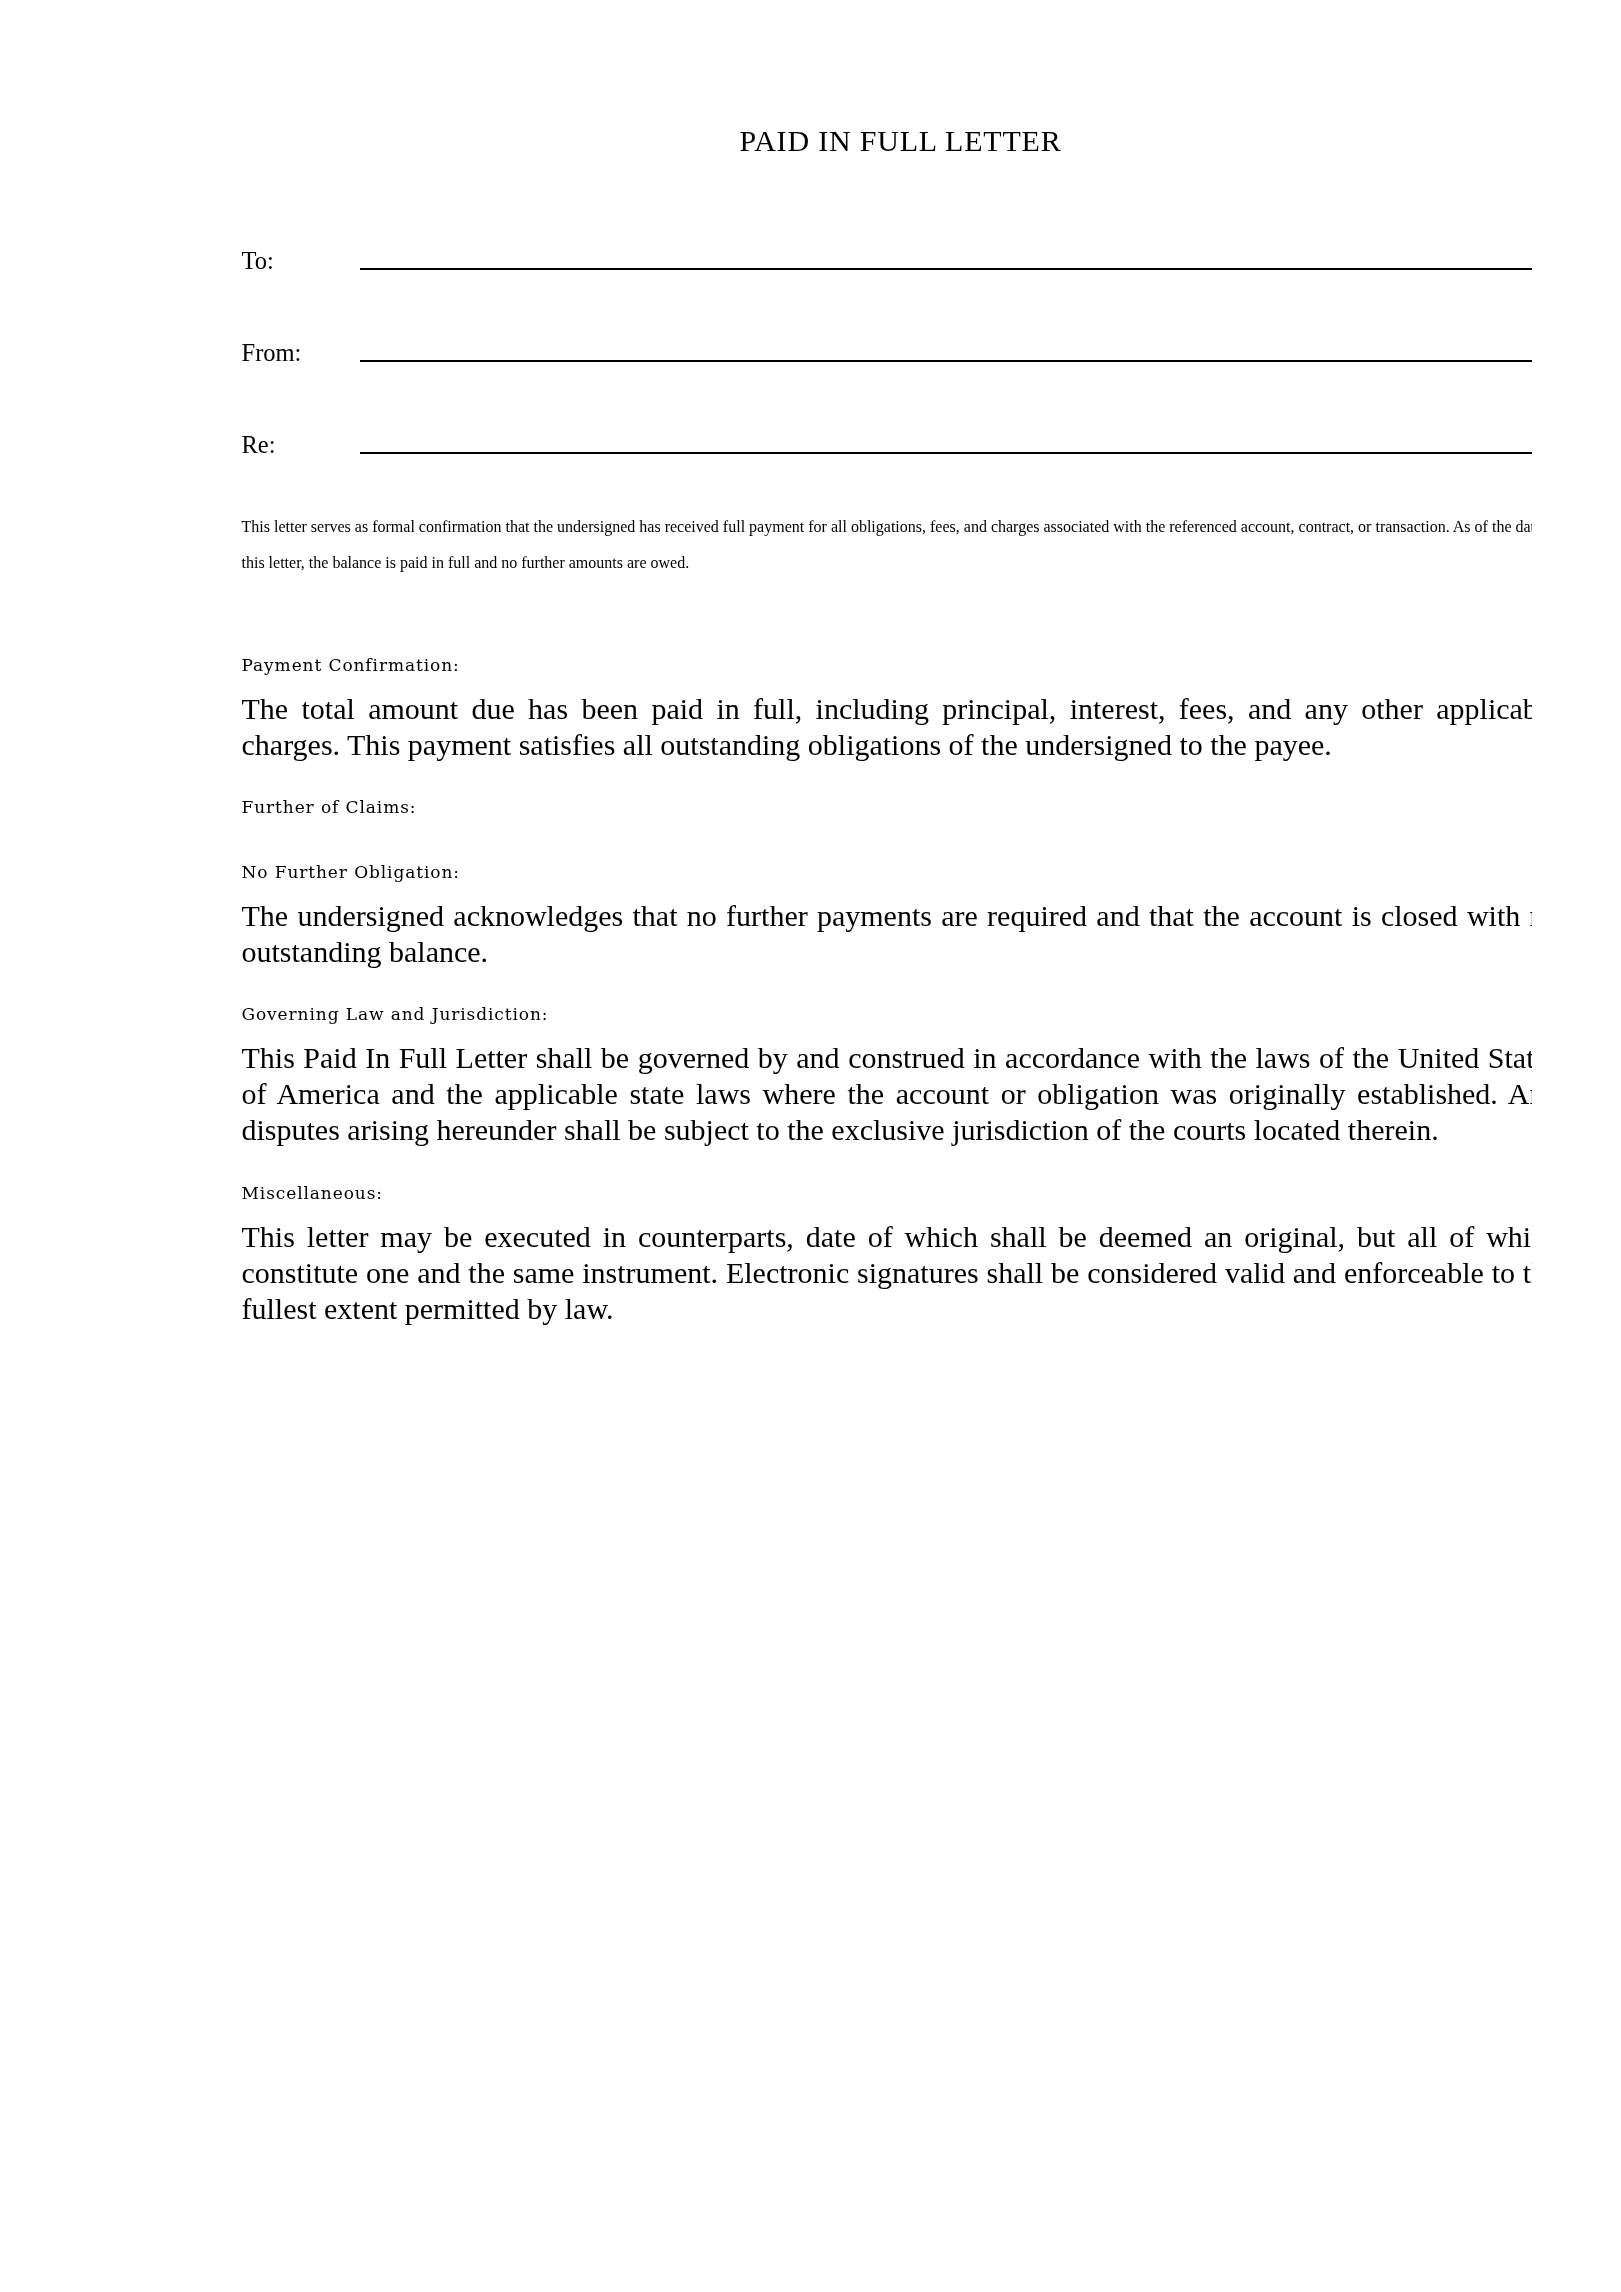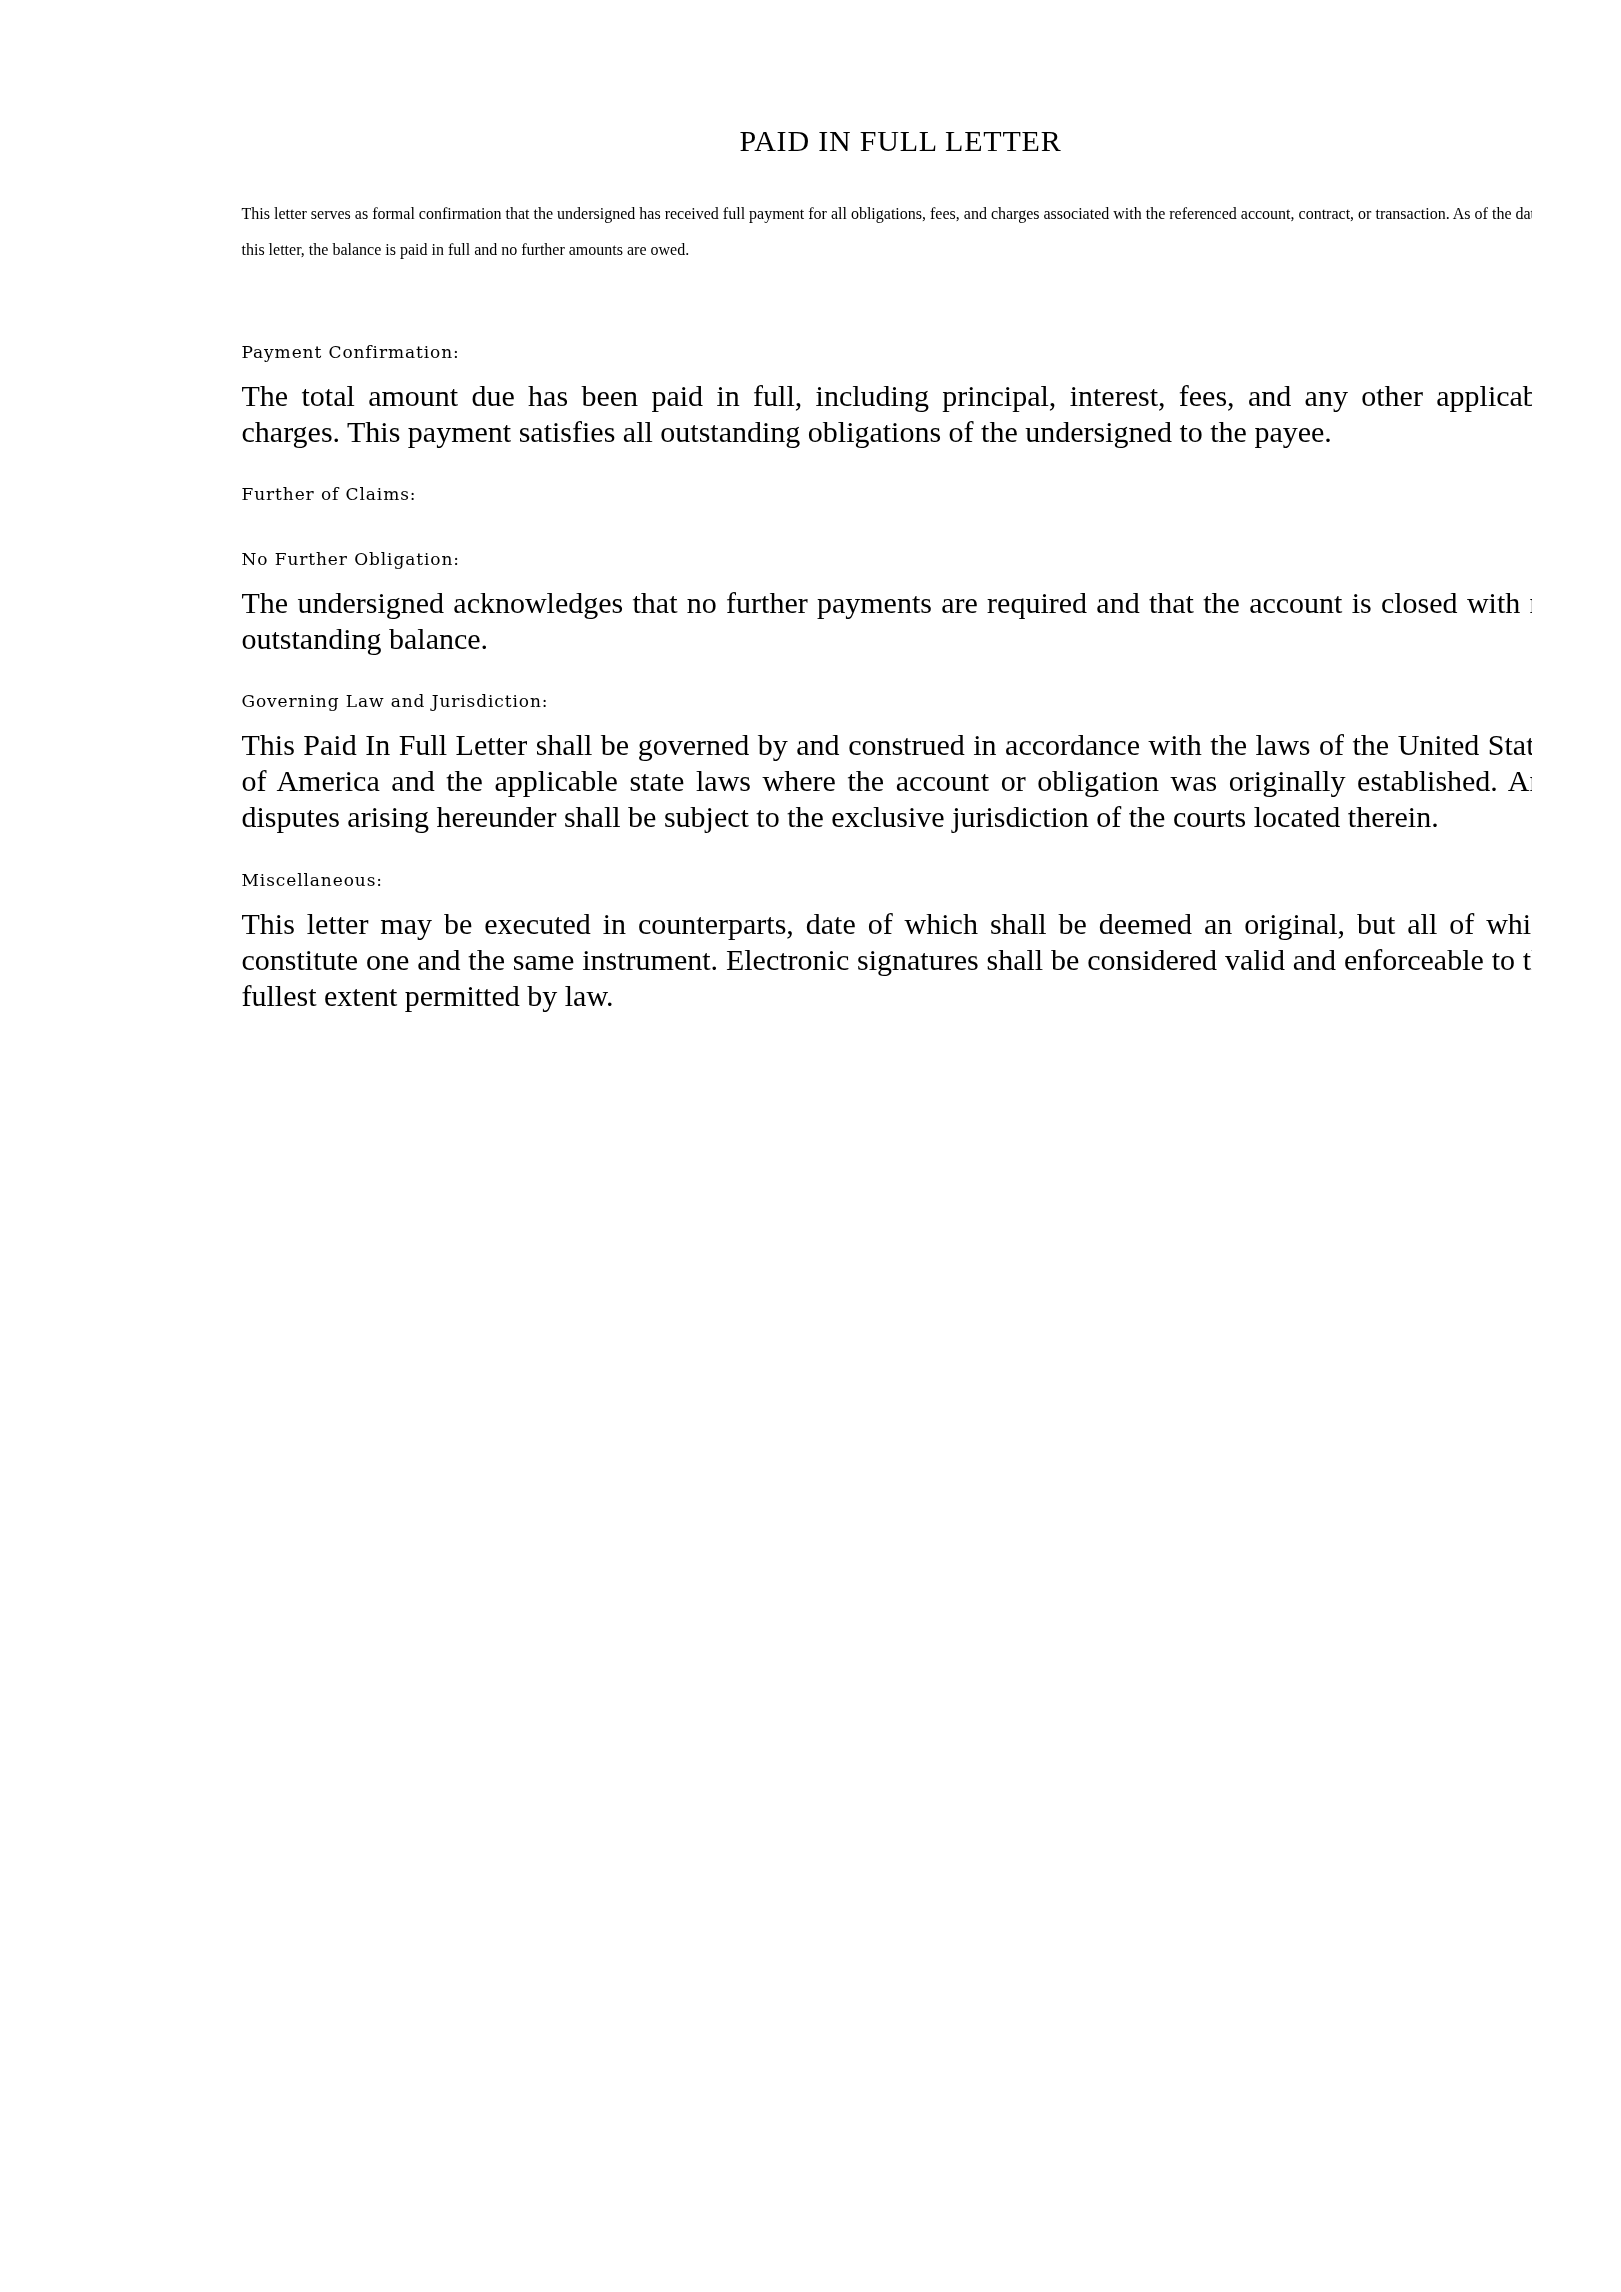--- a/index.html
+++ b/index.html
@@ -99,20 +99,38 @@
   }
 </style>
 </head>
 <body>
 
 <div class="page">
   <div class="content">
 
     <h1 class="doc-title">PAID IN FULL LETTER</h1>
 
+    <div class="fields">
+
+      <div class="field-row">
+        <span class="field-label">To:</span>
+        <span class="field-rule"></span>
+      </div>
+
+      <div class="field-row">
+        <span class="field-label">From:</span>
+        <span class="field-rule"></span>
+      </div>
+
+      <div class="field-row">
+        <span class="field-label">Re:</span>
+        <span class="field-rule"></span>
+      </div>
+
+    </div>
 
     <p class="intro">This letter serves as formal confirmation that the undersigned has received full payment for all obligations, fees, and charges associated with the referenced account, contract, or transaction. As of the date of this letter, the balance is paid in full and no further amounts are owed.</p>
 
     <div class="sections">
 
       <div class="section">
         <h2 class="section-heading">Payment Confirmation:</h2>
         <p class="section-body">The total amount due has been paid in full, including principal, interest, fees, and any other applicable charges. This payment satisfies all outstanding obligations of the undersigned to the payee.</p>
       </div>
 

